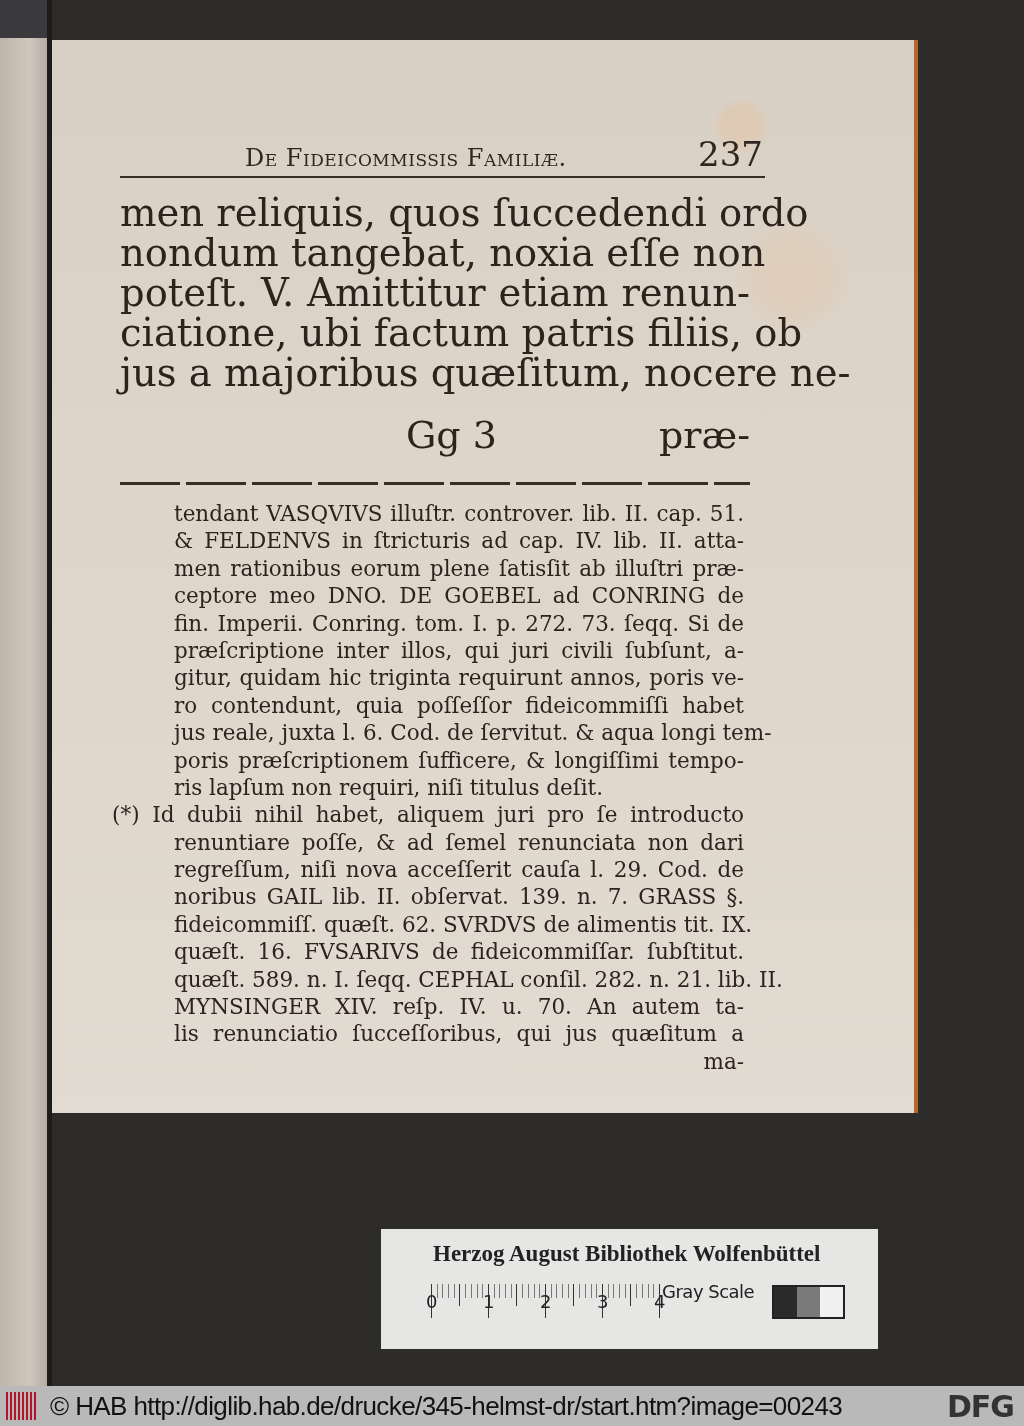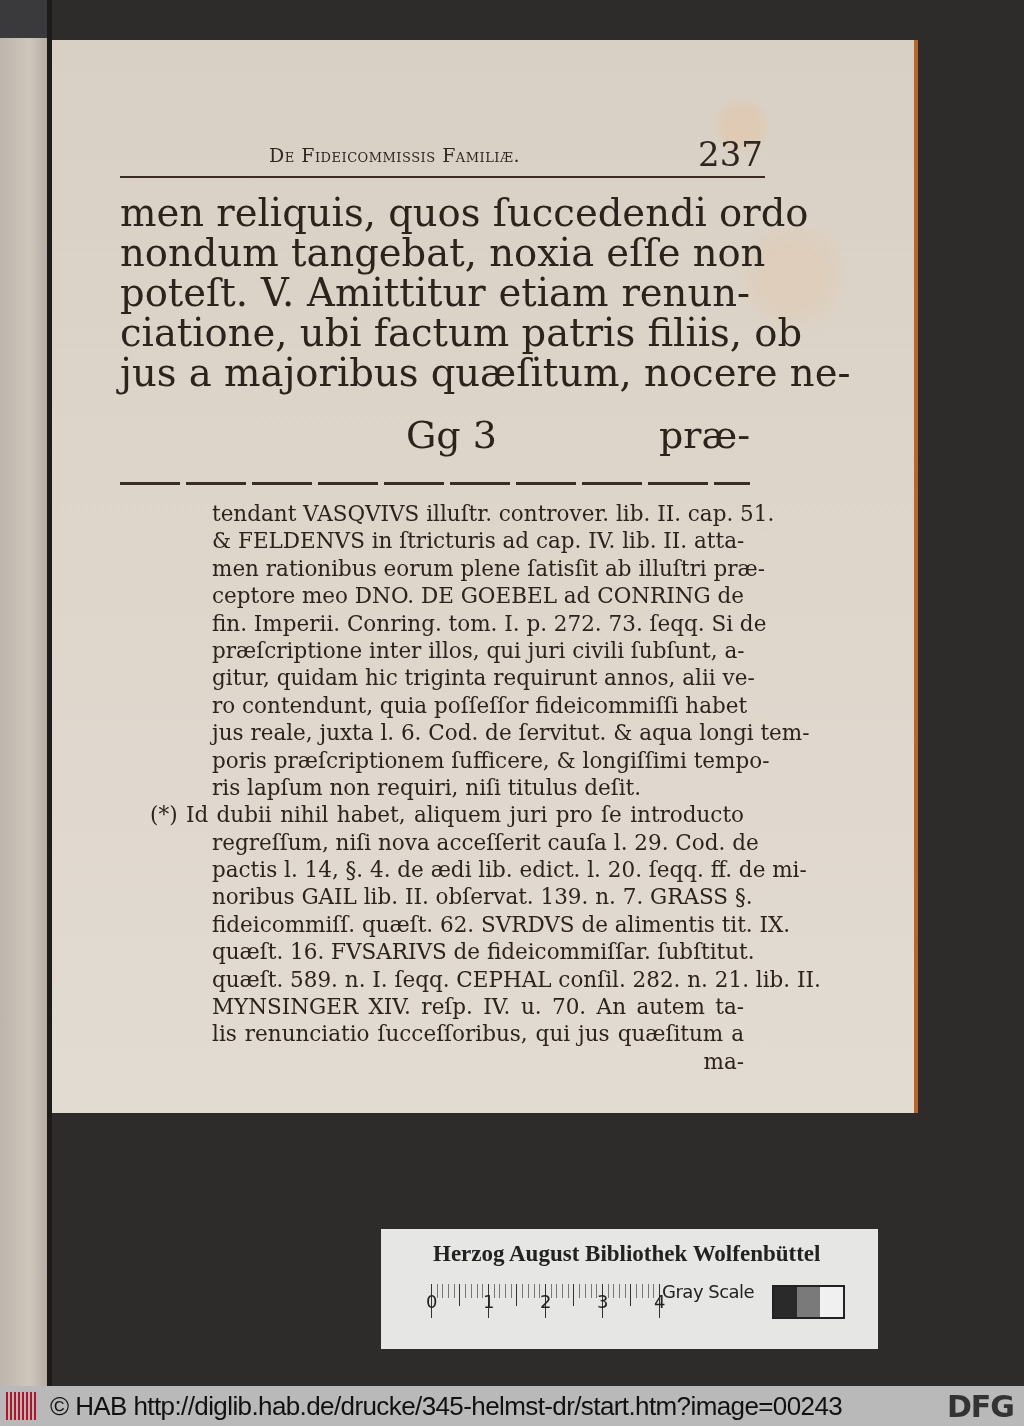--- a/index.html
+++ b/index.html
@@ -23,44 +23,43 @@
       radial-gradient(circle at 86% 22%, rgba(230,190,150,.25) 0 30px, transparent 60px),
       linear-gradient(180deg,#d9d0c5 0%, #ddd5ca 40%, #e2dbd1 100%);
     border-right:4px solid #b8652e;
     box-sizing:border-box;
   }
   .running-head {
     position:absolute; left:120px; top:140px; width:645px; height:36px;
     border-bottom:2px solid #3a2e24;
   }
   .running-head .title {
-    position:absolute; left:125px; top:4px; font-size:19px; letter-spacing:0.5px; color:#2f2620;
+    position:absolute; left:125px; top:4px; font-size:24px; letter-spacing:0.5px; color:#2f2620;
     font-variant:small-caps;
-    margin-left:24px;
   }
   .running-head .pageno {
     position:absolute; right:2px; top:-6px; font-size:34px; color:#2f2620;
   }
   .body-text {
     position:absolute; left:120px; top:193px; width:630px;
     font-size:38.5px; line-height:40px; color:#2c231c;
   }
   .body-text .ln { display:block; white-space:nowrap; text-align:justify; text-align-last:justify; height:40px; }
   .signature { position:absolute; left:120px; top:413px; width:630px; height:40px; font-size:38px; color:#2c231c; }
   .signature .sig { position:absolute; left:286px; top:0; }
   .signature .cw { position:absolute; right:0; top:0; }
   .footnote-rule {
     position:absolute; left:120px; top:482px; width:630px; height:3px;
     background:repeating-linear-gradient(90deg,#3a2e24 0 60px, transparent 60px 66px);
   }
   .notes {
     position:absolute; left:112px; top:500px; width:632px;
     font-size:21.5px; line-height:27.4px; color:#2c231c;
   }
-  .notes .ln { display:block; white-space:nowrap; text-align:justify; text-align-last:justify; height:27.4px; padding-left:62px;margin-left:38px; }
+  .notes .ln { display:block; white-space:nowrap; text-align:justify; text-align-last:justify; height:27.4px; padding-left:62px; }
   .notes .ln.mark { padding-left:0; }
   .notes .ln.last { text-align-last:left; }
   .notes .ln.right { text-align:right; text-align-last:right; }
 
   
   .label {
     position:absolute; left:381px; top:1229px; width:497px; height:120px;
     background:#e6e6e4; box-sizing:border-box;
   }
   .label .lib-name {
@@ -116,28 +115,28 @@
 
   <div class="footnote-rule"></div>
 
   <div class="notes">
     <span class="ln">tendant VASQVIVS illuſtr. controver. lib. II. cap. 51.</span>
     <span class="ln">&amp; FELDENVS in ſtricturis ad cap. IV. lib. II. atta-</span>
     <span class="ln">men rationibus eorum plene ſatisſit ab illuſtri præ-</span>
     <span class="ln">ceptore meo DNO. DE GOEBEL ad CONRING de</span>
     <span class="ln">fin. Imperii. Conring. tom. I. p. 272. 73. ſeqq. Si de</span>
     <span class="ln">præſcriptione inter illos, qui juri civili ſubſunt, a-</span>
-    <span class="ln">gitur, quidam hic triginta requirunt annos, alii ve-</span>
+    <span class="ln">gitur, quidam hic triginta requirunt annos, poris ve-</span>
     <span class="ln">ro contendunt, quia poſſeſſor fideicommiſſi habet</span>
     <span class="ln">jus reale, juxta l. 6. Cod. de ſervitut. &amp; aqua longi tem-</span>
     <span class="ln">poris præſcriptionem ſufficere, &amp; longiſſimi tempo-</span>
     <span class="ln last">ris lapſum non requiri, niſi titulus deſit.</span>
     <span class="ln mark">(*) Id dubii nihil habet, aliquem juri pro ſe introducto</span>
+    <span class="ln">renuntiare poſſe, &amp; ad ſemel renunciata non dari</span>
     <span class="ln">regreſſum, niſi nova acceſſerit cauſa l. 29. Cod. de</span>
-    <span class="ln">pactis l. 14, §. 4. de ædi lib. edict. l. 20. ſeqq. ff. de mi-</span>
     <span class="ln">noribus GAIL lib. II. obſervat. 139. n. 7. GRASS §.</span>
     <span class="ln">fideicommiſſ. quæſt. 62. SVRDVS de alimentis tit. IX.</span>
     <span class="ln">quæſt. 16. FVSARIVS de fideicommiſſar. ſubſtitut.</span>
     <span class="ln">quæſt. 589. n. I. ſeqq. CEPHAL conſil. 282. n. 21. lib. II.</span>
     <span class="ln">MYNSINGER XIV. reſp. IV. u. 70. An autem ta-</span>
     <span class="ln">lis renunciatio ſucceſſoribus, qui jus quæſitum a</span>
     <span class="ln right">ma-</span>
   </div>
 
   <div class="label">

